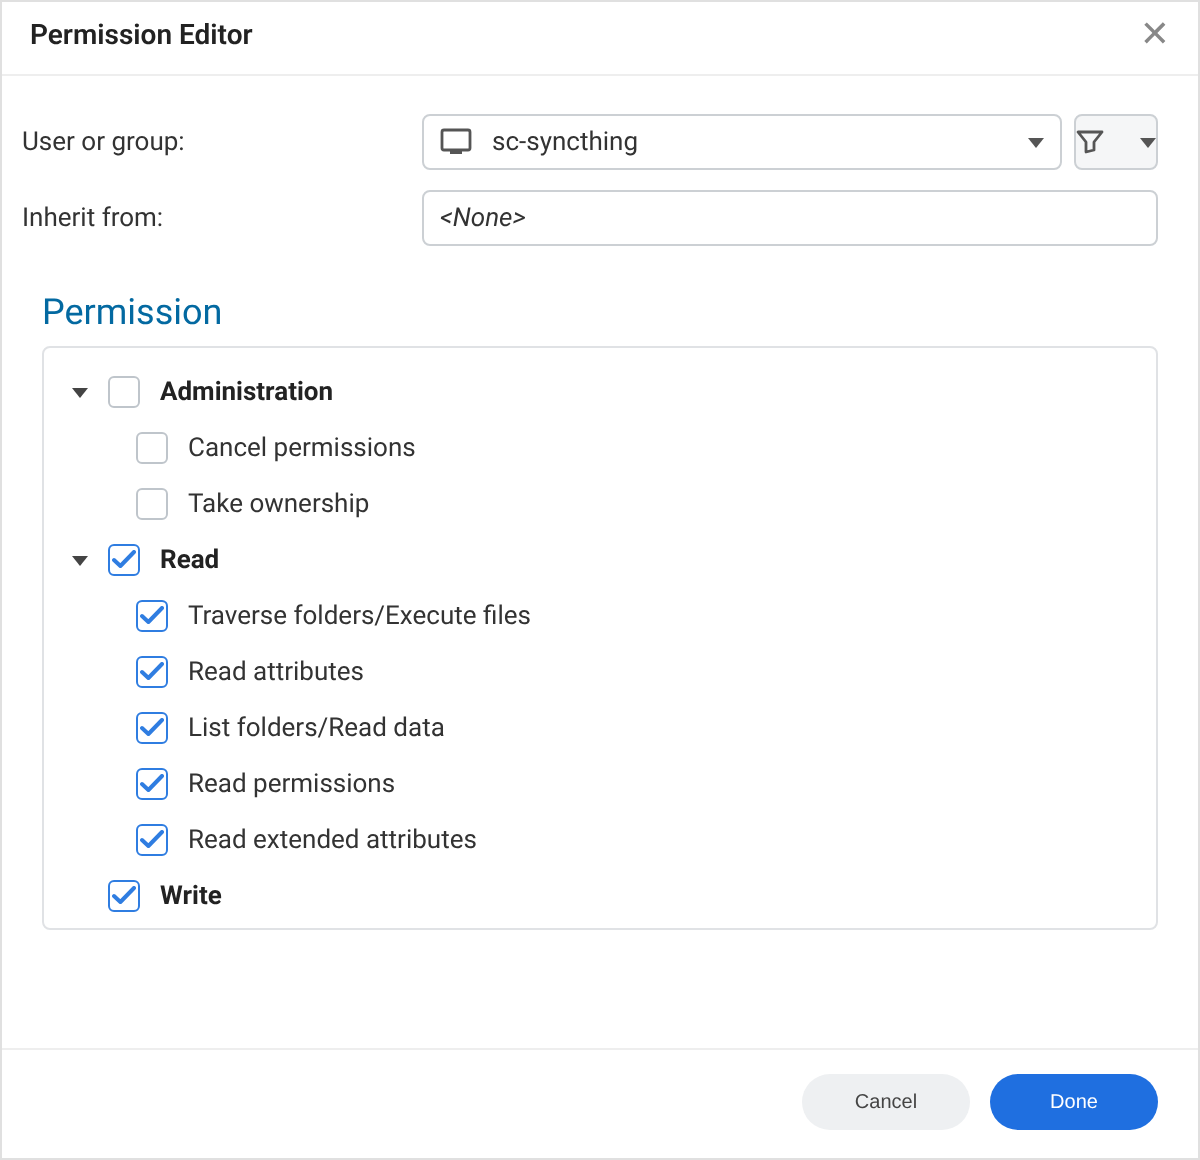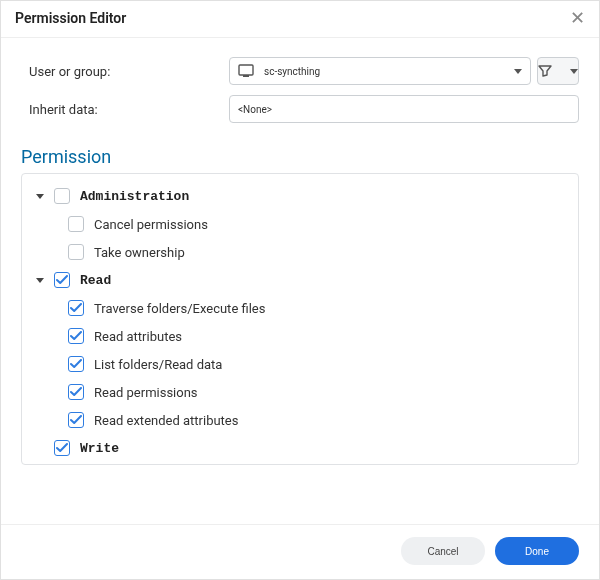--- a/index.html
+++ b/index.html
@@ -31,21 +31,21 @@
     font-weight: 600;
     color: #222;
   }
   .close-x {
     font-size: 18px;
     color: #888;
     cursor: pointer;
     line-height: 1;
   }
   .body {
-    padding: 18px 20px 10px 28px;
+    padding: 18px 20px 10px 10px;
     flex: 0 0 auto;
   }
   .form-row {
     display: flex;
     align-items: center;
     margin-bottom: 8px;
     min-height: 30px;
   }
   .form-row label {
     width: 200px;
@@ -58,21 +58,21 @@
   }
   .select-box, .text-box {
     flex: 1;
     height: 28px;
     border: 1px solid #ccd0d4;
     border-radius: 4px;
     background: #fff;
     display: flex;
     align-items: center;
     padding: 0 8px;
-    font-size: 10px;
+    font-size: 13px;
     color: #333;
     position: relative;
     cursor: pointer;
   }
   .select-box .user-icon {
     width: 16px;
     height: 14px;
     margin-right: 10px;
     flex: 0 0 auto;
   }
@@ -93,21 +93,21 @@
     background: #f5f6f7;
     display: flex;
     align-items: center;
     justify-content: center;
     gap: 4px;
     cursor: pointer;
   }
   .filter-icon {
     width: 14px; height: 12px;
   }
-  .text-box { cursor: text; }
+  .text-box { cursor: text; font-style: italic; }
   .section-label {
     color: #0369a1;
     font-size: 18px;
     padding: 4px 20px 6px 20px;
   }
   .permissions-panel {
     margin: 0 20px 8px 20px;
     border: 1px solid #e0e2e5;
     border-radius: 4px;
     height: 292px;
@@ -122,21 +122,21 @@
   .permissions-scroll::-webkit-scrollbar { width: 8px; }
   .permissions-scroll::-webkit-scrollbar-thumb {
     background: #cfd3d7;
     border-radius: 4px;
   }
   .group-row, .item-row {
     display: flex;
     align-items: center;
     height: 28px;
   }
-  .group-row { font-weight: 700; font-family: Liberation Mono, monospace; }
+  .group-row { font-weight: 700; }
   .expander {
     width: 16px; height: 16px;
     display: flex; align-items: center; justify-content: center;
     cursor: pointer;
     margin-right: 6px;
   }
   .expander .tri {
     width: 0; height: 0;
     border-left: 4px solid transparent;
     border-right: 4px solid transparent;
@@ -222,21 +222,21 @@
             <svg viewBox="0 0 14 12">
               <path d="M1 1 h12 L9 6 v4 l-4 1 v-5 Z" fill="none" stroke="#555" stroke-width="1.4" stroke-linejoin="round"></path>
             </svg>
           </span>
           <span class="caret"></span>
         </div>
       </div>
     </div>
 
     <div class="form-row">
-      <label>Inherit data:</label>
+      <label>Inherit from:</label>
       <div class="field-area">
         <div class="text-box">
           <span>&lt;None&gt;</span>
         </div>
       </div>
     </div>
 
 
 
   </div>

